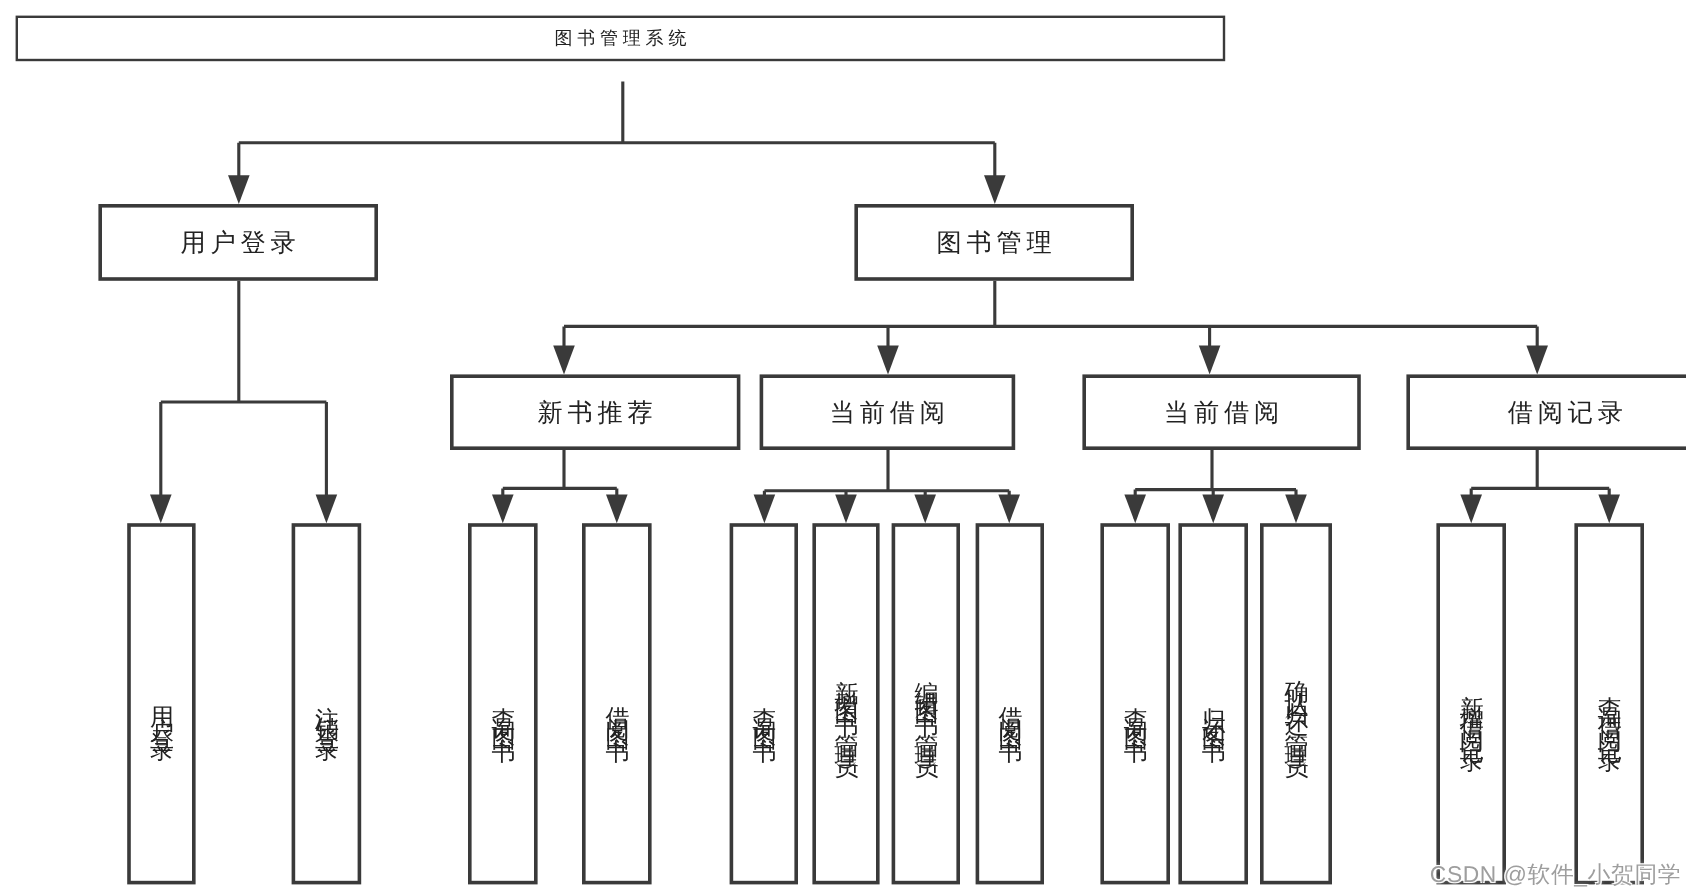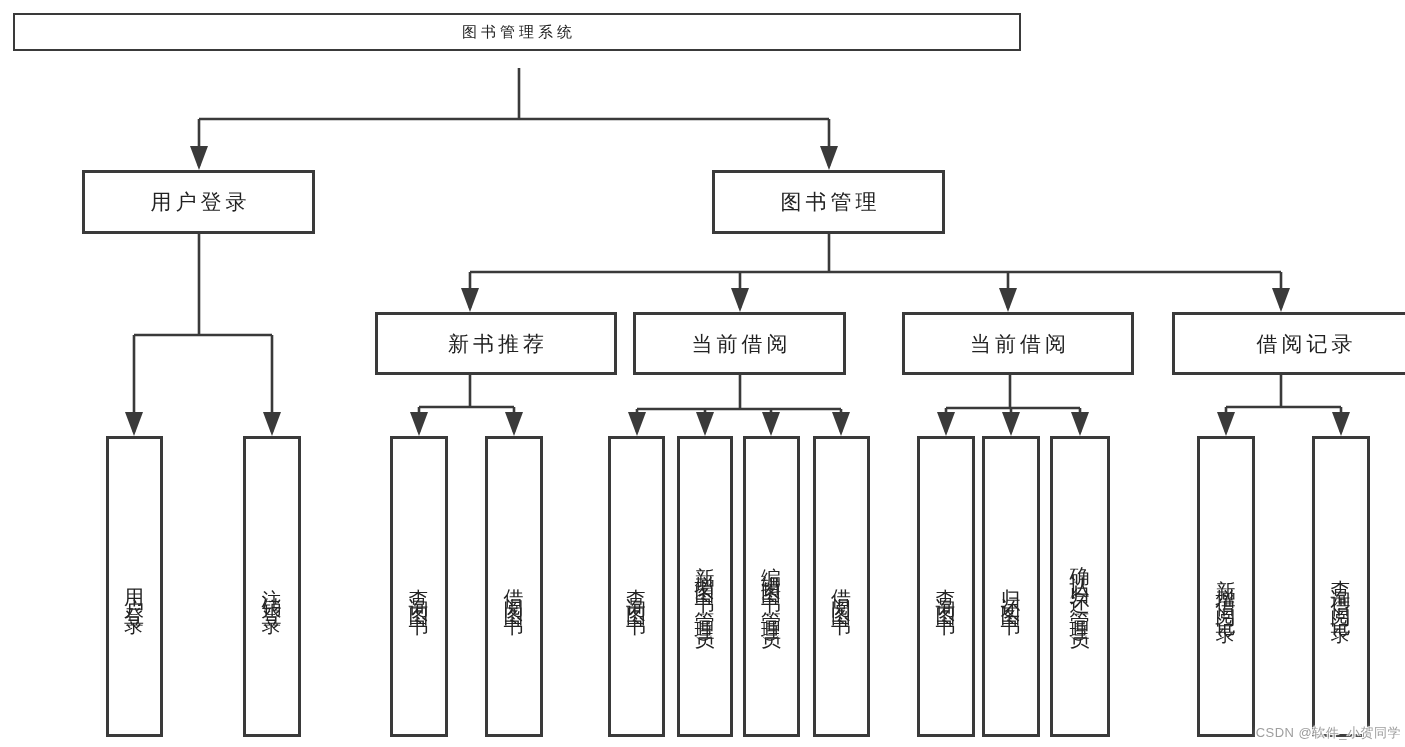--- a/index.html
+++ b/index.html
@@ -41,21 +41,21 @@
     text-orientation:mixed;
     font-size:20px;
     letter-spacing:9px;
     padding-top:9px; 
     line-height:1;
   }
   .watermark{
     position:absolute;
     right:4px;bottom:5px;
     z-index:5;
-    font-size:13px;
+    font-size:19px;
     letter-spacing:0.5px;
     color:var(--wm);
     text-shadow:1px 1px 0 rgba(255,255,255,.95),-1px -1px 0 rgba(255,255,255,.95),
                 1px -1px 0 rgba(255,255,255,.95),-1px 1px 0 rgba(255,255,255,.95),
                 0 0 4px rgba(255,255,255,.9);
     white-space:nowrap;
   }
 </style>
 </head>
 <body>

